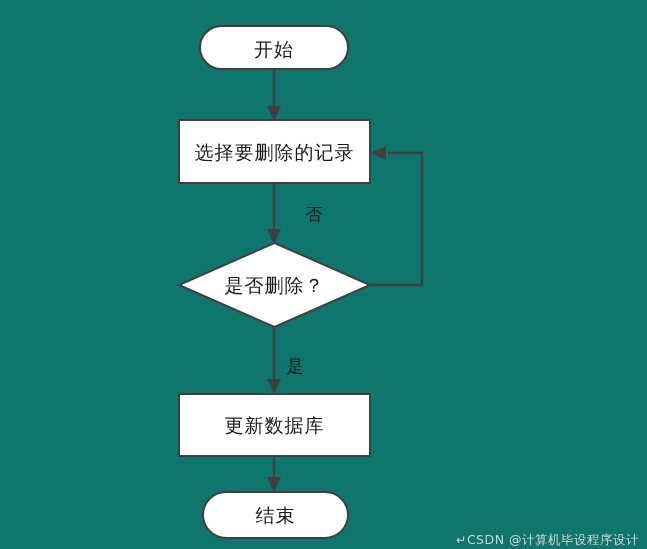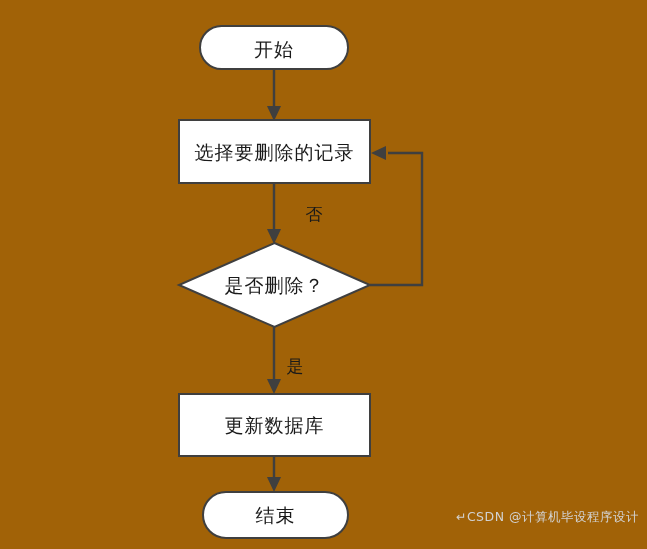--- a/index.html
+++ b/index.html
@@ -7,21 +7,21 @@
     padding: 0;
     background: #ffffff;
   }
   body {
     font-family: "DejaVu Sans", sans-serif;
   }
   #canvas {
     position: relative;
     width: 647px;
     height: 549px;
-    background: #a16207;
+    background: #0f766e;
     overflow: hidden;
   }
   #flow-svg {
     position: absolute;
     left: 0;
     top: 0;
     width: 647px;
     height: 549px;
   }
   .node-shape {
@@ -51,21 +51,21 @@
   .edge-label {
     fill: #1a1a1a;
     font-family: "DejaVu Sans", sans-serif;
     font-size: 17px;
     text-anchor: middle;
     dominant-baseline: central;
   }
   .watermark {
     position: absolute;
     right: 8px;
-    bottom: 23px;
+    bottom: 0;
     color: #d2d2d2;
     font-family: "DejaVu Sans", sans-serif;
     font-size: 12.5px;
     letter-spacing: 0.5px;
     white-space: nowrap;
     user-select: none;
   }
 </style>
 </head>
 <body>

